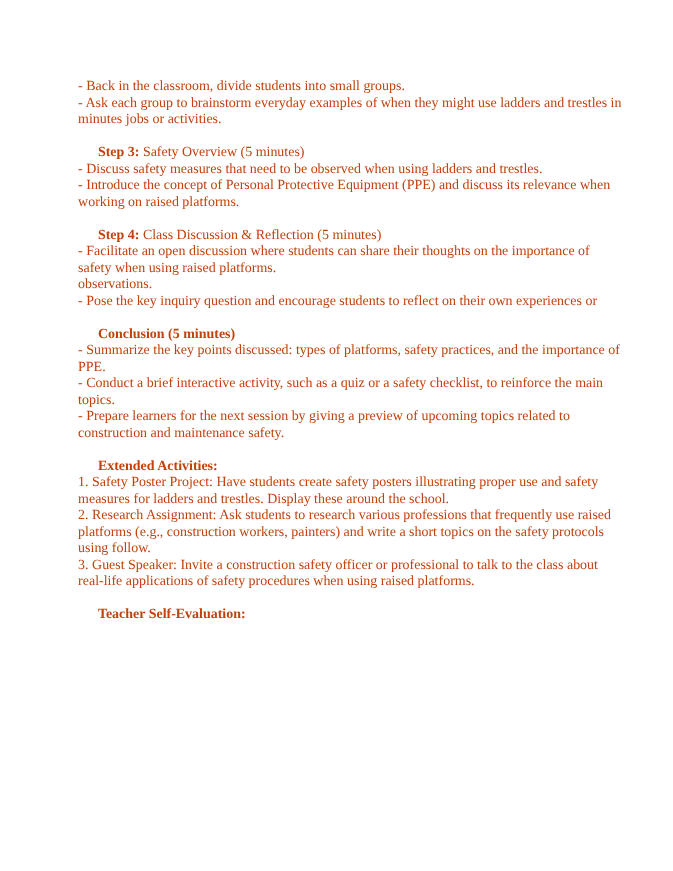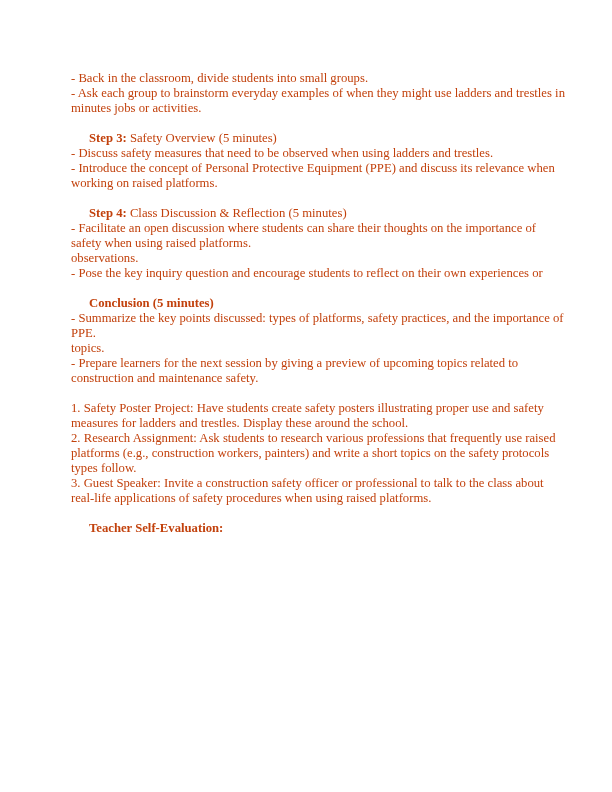--- a/index.html
+++ b/index.html
@@ -56,30 +56,32 @@
         <div class="line"><span class="b">Step 4:</span><span class=""> Class Discussion &amp; Reflection (5 minutes)</span></div>
         <div class="line"><span class="">- Facilitate an open discussion where students can share their thoughts on the importance of</span></div>
         <div class="line"><span class="">safety when using raised platforms.</span></div>
         <div class="line"><span class="">observations.</span></div>
         <div class="line"><span class="">- Pose the key inquiry question and encourage students to reflect on their own experiences or</span></div>
       </div>
       <div class="para">
         <div class="line"><span class="b">Conclusion (5 minutes)</span></div>
         <div class="line"><span class="">- Summarize the key points discussed: types of platforms, safety practices, and the importance of</span></div>
         <div class="line"><span class="">PPE.</span></div>
+        <div class="line"><span class="">- Conduct a brief interactive activity, such as a quiz or a safety checklist, to reinforce the main</span></div>
         <div class="line"><span class="">topics.</span></div>
         <div class="line"><span class="">- Prepare learners for the next session by giving a preview of upcoming topics related to</span></div>
         <div class="line"><span class="">construction and maintenance safety.</span></div>
       </div>
       <div class="para">
+        <div class="line"><span class="b">Extended Activities:</span></div>
         <div class="line"><span class="">1. Safety Poster Project: Have students create safety posters illustrating proper use and safety</span></div>
         <div class="line"><span class="">measures for ladders and trestles. Display these around the school.</span></div>
         <div class="line"><span class="">2. Research Assignment: Ask students to research various professions that frequently use raised</span></div>
         <div class="line"><span class="">platforms (e.g., construction workers, painters) and write a short topics on the safety protocols</span></div>
-        <div class="line"><span class="">types follow.</span></div>
+        <div class="line"><span class="">using follow.</span></div>
         <div class="line"><span class="">3. Guest Speaker: Invite a construction safety officer or professional to talk to the class about</span></div>
         <div class="line"><span class="">real-life applications of safety procedures when using raised platforms.</span></div>
       </div>
       <div class="para">
         <div class="line"><span class="b">Teacher Self-Evaluation:</span></div>
       </div>
     </div>
 </div>
 
 </body></html>

